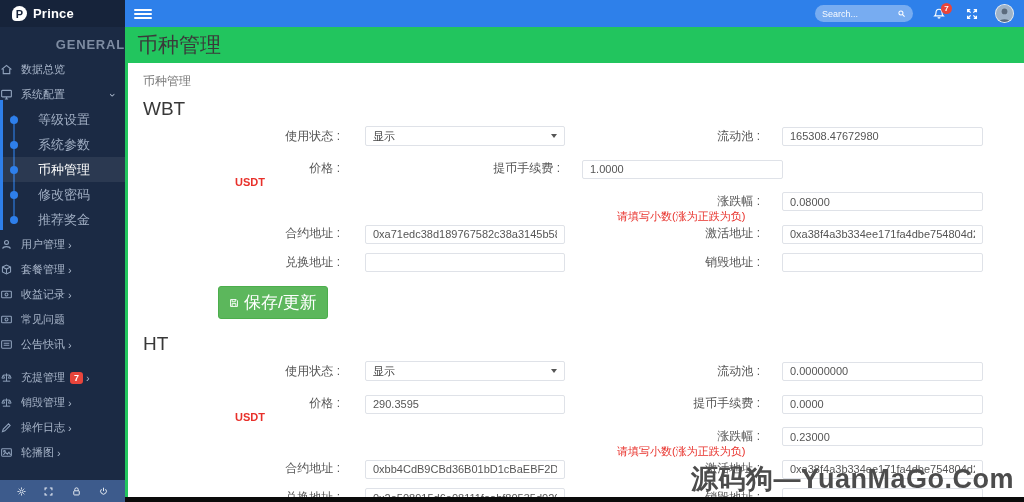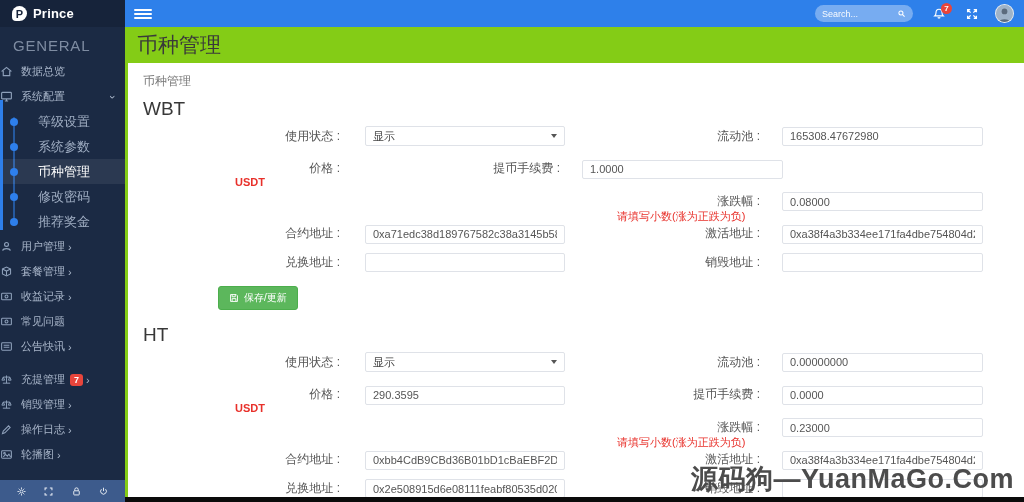--- a/index.html
+++ b/index.html
@@ -7,39 +7,39 @@
   body { font-family:"Liberation Sans","DejaVu Sans",sans-serif; }
   .screen { width:1024px; height:502px; position:relative; overflow:hidden; display:flex; background:#eef0f5; }
 
   
   .sidebar { width:125px; flex:0 0 125px; background:#1b2a44; color:#a9b6ca; display:flex; flex-direction:column; position:relative; z-index:5; }
   .logo { height:27px; background:#16233a; display:flex; align-items:center; padding-left:12px; gap:6px; }
   .logo-badge { width:15px; height:15px; border-radius:50% 50% 50% 4px; background:#fff; color:#16233a; font-weight:bold; font-size:11px; display:flex; align-items:center; justify-content:center; }
   .logo-text { color:#fff; font-size:13px; font-weight:bold; letter-spacing:.2px; }
   .accent-strip { position:absolute; left:0; top:100px; width:3px; height:130px; background:#2e7feb; z-index:6; }
   .nav { flex:1; overflow:hidden; }
-  .section-label { padding:10px 0 5px 13px; font-size:15px; font-weight:normal; color:#7e8ca2; letter-spacing:.8px; }
+  .section-label { padding:10px 0 5px 13px; font-size:13px; font-weight:bold; color:#7e8ca2; letter-spacing:.8px;text-align:right; }
   .nav-item { height:25px; display:flex; align-items:center; padding-left:0; font-size:11px; color:#a9b6ca; cursor:pointer; white-space:nowrap; }
   .nav-item .ic { width:13px; height:13px; margin-right:8px; color:#8ea0ba; flex:0 0 13px; }
   .nav-item .ic svg { width:13px; height:13px; display:block; }
   .chev { margin-left:3px; font-size:11px; color:#a9b6ca; }
   .chev-down { margin-left:auto; margin-right:10px; display:inline-block; transform:rotate(90deg); font-size:11px; }
   .badge { background:#e8453c; color:#fff; font-size:9px; border-radius:3px; padding:0 4px; margin-left:5px; height:12px; line-height:12px; font-weight:bold; }
   .submenu { position:relative; }
   .submenu::before { content:""; position:absolute; left:13px; top:8px; bottom:8px; width:2px; background:rgba(46,127,235,.55); border-radius:1px; }
   .sub-item { height:25px; display:flex; align-items:center; padding-left:38px; font-size:13px; color:#9fadc2; position:relative; cursor:pointer; }
   .sub-item::before { content:""; position:absolute; left:10px; top:50%; margin-top:-4px; width:8px; height:8px; border-radius:50%; background:#2e7feb; }
   .sub-item.active { background:rgba(255,255,255,.07); color:#fff; }
   .nav-gap { height:8px; }
   .side-footer { height:22px; background:#3d5b8c; display:flex; align-items:center; justify-content:space-around; padding:0 8px; }
   .side-footer .fic { width:11px; height:11px; color:#e9eef5; cursor:pointer; }
   .side-footer .fic svg { width:11px; height:11px; display:block; }
 
   
-  .main { flex:1; display:flex; flex-direction:column; position:relative; background:#84cc16; }
+  .main { flex:1; display:flex; flex-direction:column; position:relative; background:#22c55e; }
   .topbar { height:27px; background:#2e80ea; display:flex; align-items:center; padding:0 10px 0 9px; flex:0 0 27px; }
   .burger { width:18px; cursor:pointer; }
   .burger div { height:2px; background:#fff; border-radius:1px; margin:2px 0; }
   .tb-spacer { flex:1; }
   .search-pill { width:98px; height:17px; border-radius:9px; background:rgba(255,255,255,.35); display:flex; align-items:center; padding:0 7px; }
   .search-pill input { flex:1; width:60px; background:transparent; border:none; outline:none; font-size:9px; color:#fff; font-family:inherit; }
   .search-pill input::placeholder { color:rgba(255,255,255,.95); }
   .search-ic { width:9px; height:9px; color:#fff; cursor:pointer; }
   .search-ic svg { width:9px; height:9px; display:block; }
   .tb-ic { margin-left:19px; position:relative; color:#fff; cursor:pointer; }
@@ -62,21 +62,21 @@
   .l2 { width:217px; padding-right:22px; }
   .f1 { width:200px; }
   .f2 { width:201px; }
   .txt { width:100%; height:19px; border:1px solid #dfe2e8; border-radius:2px; padding:0 7px; font-size:11px; color:#555; background:#fff; outline:none; font-family:inherit; }
   .selwrap { position:relative; width:100%; }
   .selwrap select { width:100%; height:20px; border:1px solid #dfe2e8; border-radius:2px; font-size:11px; color:#444; background:#fff; appearance:none; -webkit-appearance:none; padding:0 7px; outline:none; font-family:inherit; }
   .selwrap::after { content:""; position:absolute; right:8px; top:8px; border-left:3.5px solid transparent; border-right:3.5px solid transparent; border-top:4px solid #555; pointer-events:none; }
   .usdt { position:absolute; left:92px; top:17px; color:#e8302a; font-size:11px; font-weight:bold; }
   .hint { position:absolute; left:474px; top:17px; color:#e8302a; font-size:11px; white-space:nowrap; }
   .btn-row { margin:14px 0 14px 75px; }
-  .btn-save { display:inline-flex; align-items:center; gap:5px; background:#5cb75c; color:#fff; border:1px solid #4cae4c; border-radius:3px; font-size:10px; padding:4px 10px; cursor:pointer; font-family:inherit; }
+  .btn-save { display:inline-flex; align-items:center; gap:5px; background:#5cb75c; color:#fff; border:1px solid #4cae4c; border-radius:3px; font-size:17px; padding:4px 10px; cursor:pointer; font-family:inherit; }
   .btn-save svg { width:10px; height:10px; display:block; }
 
   .watermark { position:absolute; right:10px; bottom:5px; font-size:27px; font-weight:bold; color:#4c4c4c; z-index:11; letter-spacing:.5px; white-space:nowrap; }
   .bottom-bar { position:absolute; left:125px; right:0; bottom:0; height:5px; background:#0b0b0b; z-index:12; }
 </style>
 </head>
 <body>
 
 <div class="screen">
 

